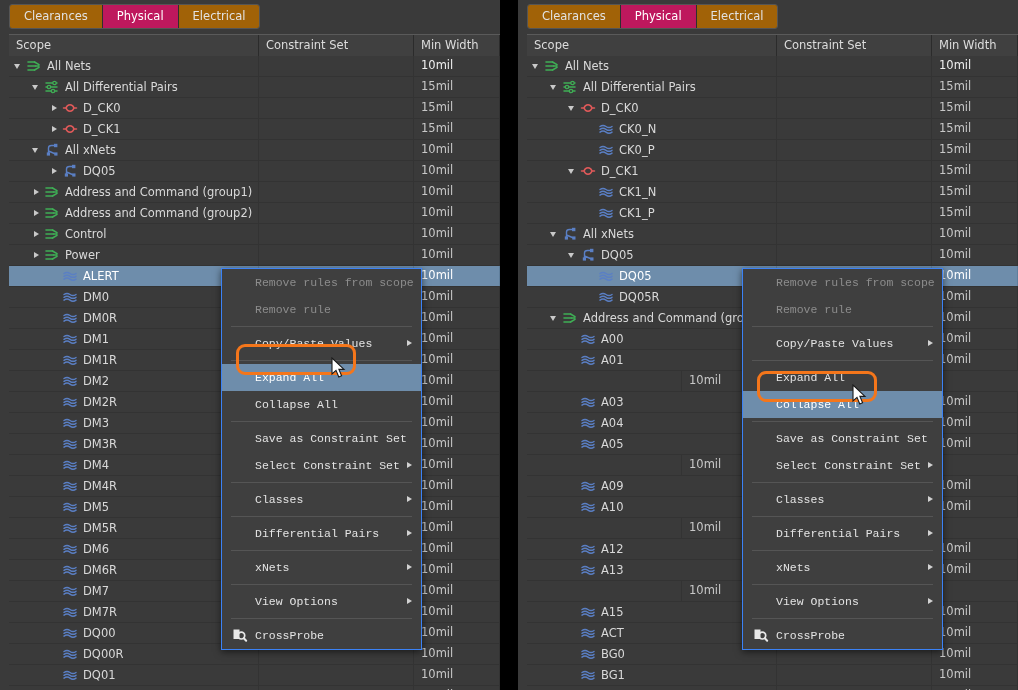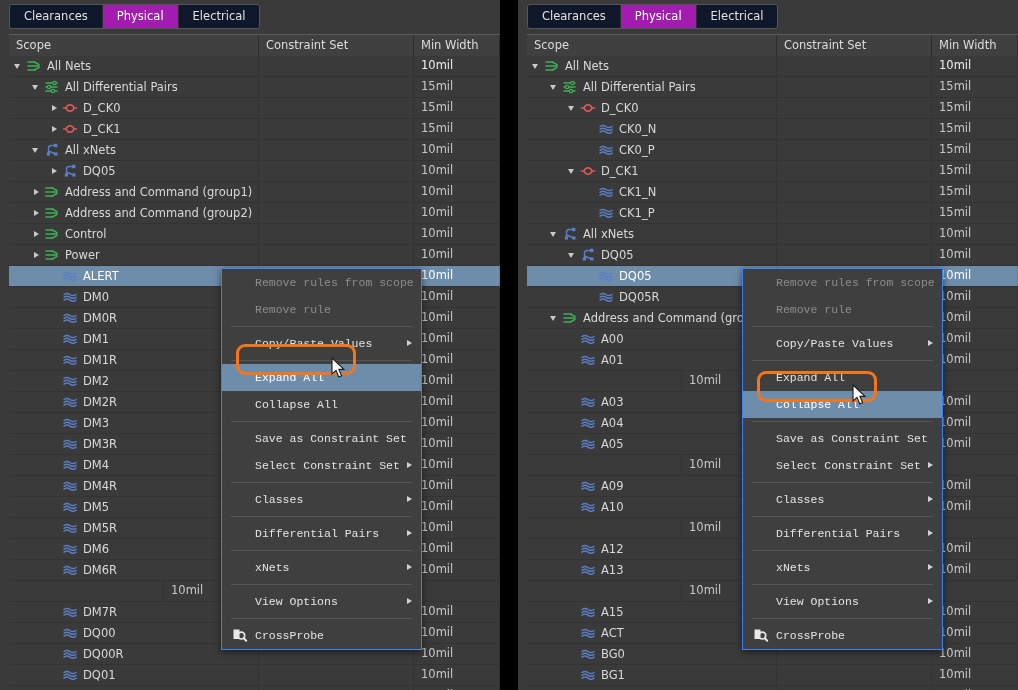--- a/index.html
+++ b/index.html
@@ -10,24 +10,24 @@
     -webkit-font-smoothing:antialiased;
   }
   .panel{position:absolute;top:0;height:690px;background:#3a3a3a;overflow:hidden;}
   #panel-left{left:0;width:500px;}
   #panel-right{left:518px;width:500px;}
 
   
   .tabstrip{position:absolute;top:4px;left:9px;display:flex;
       border:1px solid #555;border-radius:3px;overflow:hidden;background:#444;}
   .tab{padding:0 14px;height:23px;line-height:23px;font-size:11.5px;color:#e2e2e2;
-      background:#0f172a;border-right:1px solid #2f2f2f;cursor:default;
+      background:#a16207;border-right:1px solid #2f2f2f;cursor:default;
       text-align:center;white-space:nowrap;}
   .tab:last-child{border-right:none;}
-  .tab.active{background:#a21caf;color:#ffffff;}
+  .tab.active{background:#be185d;color:#ffffff;}
   #panel-right .tabstrip{left:9px;}
 
   
   .grid{position:absolute;top:34px;left:9px;right:0;bottom:0;}
   #panel-left .grid{width:491px;}
   #panel-right .grid{width:491px;}
   .ghead{display:flex;height:21px;background:#404040;
       border-top:1px solid #5a5a5a;border-bottom:1px solid #2b2b2b;}
   .ghead .cell{line-height:21px;padding-left:7px;color:#dcdcdc;font-size:11.5px;
       border-right:1px solid #2b2b2b;box-sizing:border-box;overflow:hidden;white-space:nowrap;}
@@ -485,20 +485,32 @@
                 <path d="M2 8.3 Q5 6.2 8 8.3 T14 8.3" stroke="#5a7fc4" stroke-width="1.5" fill="none" stroke-linecap="round"></path>
                 <path d="M2 11.1 Q5 9 8 11.1 T14 11.1" stroke="#5a7fc4" stroke-width="1.5" fill="none" stroke-linecap="round"></path>
               </svg>
             </span>
             <span class="lbl">DM6R</span>
           </div>
           <div class="cell c-cset"></div>
           <div class="cell c-minw minw">10mil</div>
         </div>
         <div class="row">
+          <div class="cell c-scope scope">
+            <span class="ind" style="width: 36px;"></span>
+            <span class="arrow"></span>
+            <span class="ico">
+              <svg width="16" height="16" viewBox="0 0 16 16">
+                <path d="M2 5.5 Q5 3.4 8 5.5 T14 5.5" stroke="#5a7fc4" stroke-width="1.5" fill="none" stroke-linecap="round"></path>
+                <path d="M2 8.3 Q5 6.2 8 8.3 T14 8.3" stroke="#5a7fc4" stroke-width="1.5" fill="none" stroke-linecap="round"></path>
+                <path d="M2 11.1 Q5 9 8 11.1 T14 11.1" stroke="#5a7fc4" stroke-width="1.5" fill="none" stroke-linecap="round"></path>
+              </svg>
+            </span>
+            <span class="lbl">DM7</span>
+          </div>
           <div class="cell c-cset"></div>
           <div class="cell c-minw minw">10mil</div>
         </div>
         <div class="row">
           <div class="cell c-scope scope">
             <span class="ind" style="width: 36px;"></span>
             <span class="arrow"></span>
             <span class="ico">
               <svg width="16" height="16" viewBox="0 0 16 16">
                 <path d="M2 5.5 Q5 3.4 8 5.5 T14 5.5" stroke="#5a7fc4" stroke-width="1.5" fill="none" stroke-linecap="round"></path>

